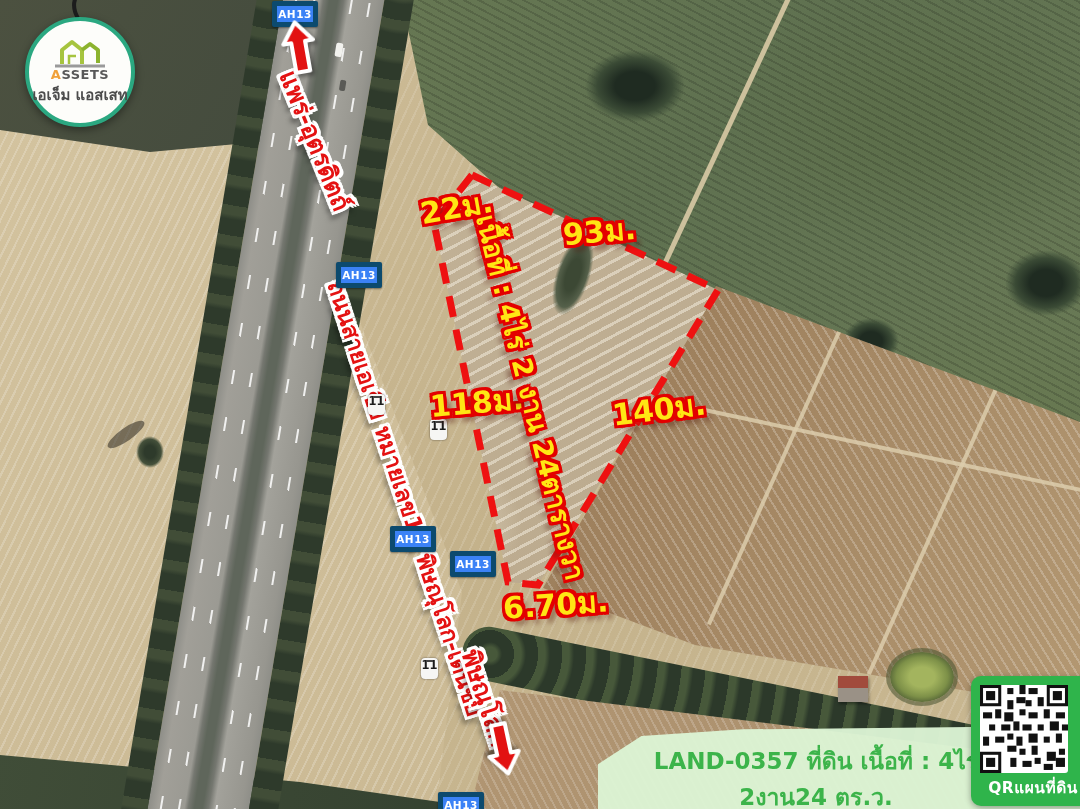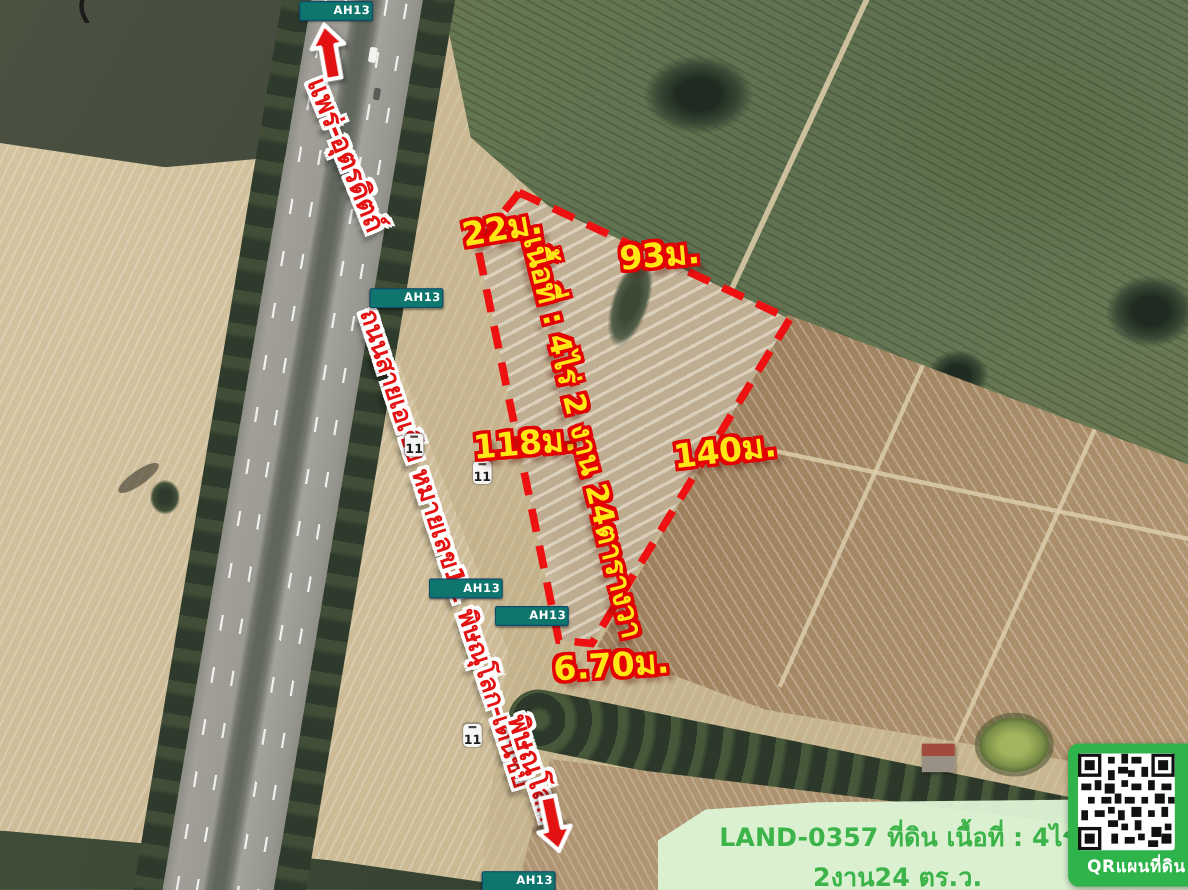--- a/index.html
+++ b/index.html
@@ -78,26 +78,26 @@
   
   .nowrap{white-space:nowrap;}
   .ym{font-weight:bold;font-size:30px;color:#ffe614;letter-spacing:0;
     text-shadow:-3px -3px 0 #e30000,0 -3px 0 #e30000,3px -3px 0 #e30000,
       -3px 0 0 #e30000,3px 0 0 #e30000,-3px 3px 0 #e30000,0 3px 0 #e30000,3px 3px 0 #e30000,
       -2px 2px 0 #e30000,2px -2px 0 #e30000,6px 7px 5px rgba(70,10,0,.45);}
   .rd{font-weight:bold;color:#e41212;
     text-shadow:-3px -3px 0 #fff,0 -3px 0 #fff,3px -3px 0 #fff,
       -3px 0 0 #fff,3px 0 0 #fff,-3px 3px 0 #fff,0 3px 0 #fff,3px 3px 0 #fff,
       -2px 2px 0 #fff,2px -2px 0 #fff,6px 6px 5px rgba(0,0,0,.5);}
-  .badge-ah13{position:absolute;width:36px;height:16px;background:#0f766e;
-    border:1px solid #0c4a6e;border-radius:2px;color:#fff;font-size:10.5px;font-weight:bold;
+  .badge-ah13{position:absolute;width:36px;height:16px;background:#3b82f6;
+    border:5px solid #0c4a6e;border-radius:2px;color:#fff;font-size:10.5px;font-weight:bold;
     display:flex;align-items:center;justify-content:center;letter-spacing:.5px;
-    box-shadow:0 1px 2px rgba(0,0,0,.4);z-index:5;padding-left:29px;}
+    box-shadow:0 1px 2px rgba(0,0,0,.4);z-index:5;}
   .shield11{position:absolute;width:17px;height:21px;background:#f6f6f4;border-radius:4px;
-    color:#1c1c1c;font-size:11.5px;font-weight:bold;display:flex;align-items:flex-end;
+    color:#1c1c1c;font-size:11.5px;font-weight:bold;display:flex;align-items:flex-start;
     justify-content:center;box-shadow:0 0 2px rgba(0,0,0,.6);z-index:5;}
   .shield11::before{content:"";position:absolute;top:1.5px;width:7px;height:2px;background:#444;}
   .arrow{position:absolute;z-index:5;filter:drop-shadow(2px 3px 2px rgba(0,0,0,.4));}
   
   #logo{left:25px;top:17px;width:102px;height:102px;border-radius:50%;background:#fdfdfa;
     border:4px solid #2ba881;display:flex;flex-direction:column;align-items:center;
     justify-content:center;z-index:7;box-shadow:0 3px 8px rgba(0,0,0,.4);}
   #logo .assets-line{font-size:13px;font-weight:bold;letter-spacing:.5px;margin-top:-2px;}
   #logo .assets-line .a{color:#f0a13a;}
   #logo .assets-line .rest{color:#585858;}
@@ -201,20 +201,30 @@
   <div class="abs ym nowrap" style="left:420px;top:184px;transform:rotate(-10deg);z-index:5;">22ม.</div>
   <div class="abs ym nowrap" style="left:563px;top:208px;transform:rotate(-5deg);z-index:5;">93ม.</div>
   <div class="abs ym nowrap" style="left:430px;top:379px;transform:rotate(-5deg);z-index:5;">118ม.</div>
   <div class="abs ym nowrap" style="left:612px;top:386px;transform:rotate(-7deg);z-index:5;">140ม.</div>
   <div class="abs ym nowrap" style="left:503px;top:581px;transform:rotate(-4deg);z-index:5;">6.70ม.</div>
   <div class="abs ym nowrap" style="left:506px;top:210px;font-size:27px;transform:rotate(76deg);transform-origin:left top;z-index:5;">เนื้อที่ : 4ไร่ 2 งาน 24ตารางวา</div>
 
   <svg class="abs" id="logo-string" width="30" height="24" viewBox="0 0 30 24">
     <path d="M14 0 C10 8, 12 15, 17 23" fill="none" stroke="#1c1c1c" stroke-width="4" stroke-linecap="round"></path>
   </svg>
+  <div class="abs" id="logo">
+    <svg width="56" height="32" viewBox="0 0 56 32">
+      <path d="M10 27 V13 L20 5 L30 13 V27" fill="none" stroke="#a6c43e" stroke-width="4" stroke-linejoin="round"></path>
+      <path d="M30 13 L38 7 L46 13 V26" fill="none" stroke="#8cb32e" stroke-width="4" stroke-linejoin="round"></path>
+      <path d="M17 27 V19 h7" fill="none" stroke="#a6c43e" stroke-width="2.5"></path>
+      <line x1="3" y1="29" x2="53" y2="29" stroke="#9a9a9a" stroke-width="3"></line>
+    </svg>
+    <div class="assets-line"><span class="a">A</span><span class="rest">SSETS</span></div>
+    <div class="th">เอเจ็ม แอสเสท</div>
+  </div>
 
   <div class="abs" id="banner">
     <div class="txt">
       <div class="l1">LAND-0357 ที่ดิน เนื้อที่ : 4ไร่ 2งาน24 ตร.ว.</div>
 
     </div>
   </div>
 
   <div class="abs" id="qr-block">
     <div id="qr-white">

